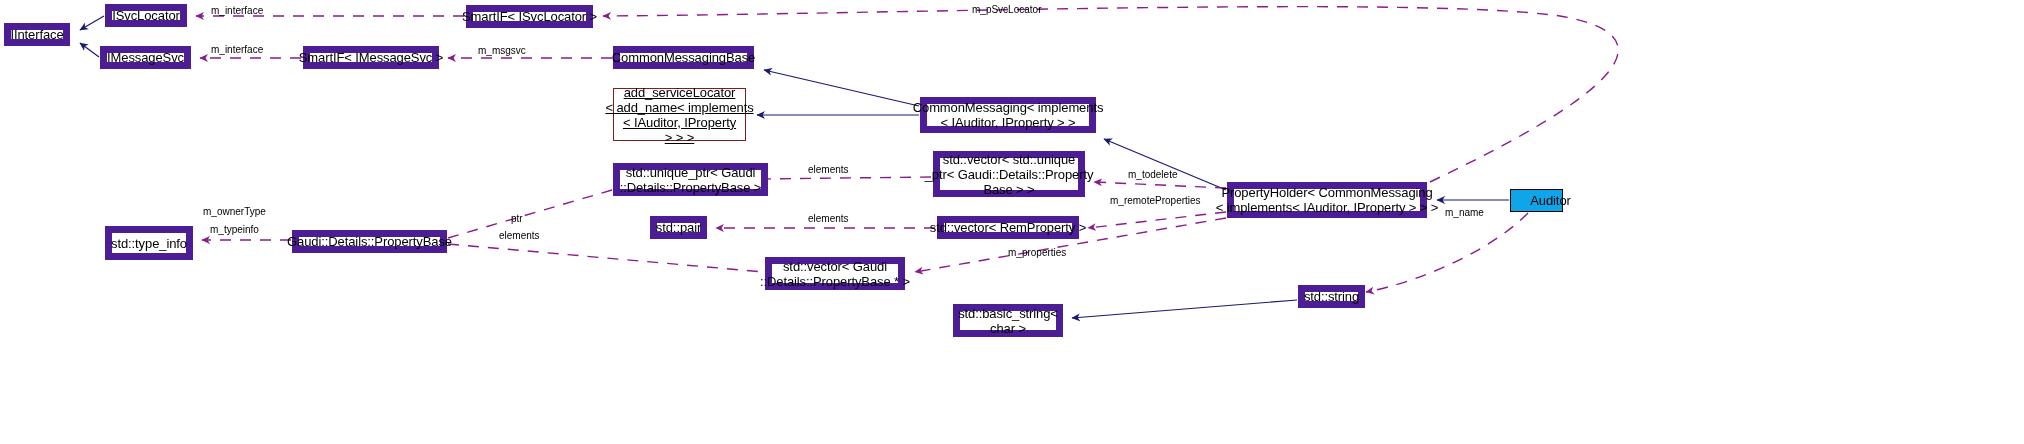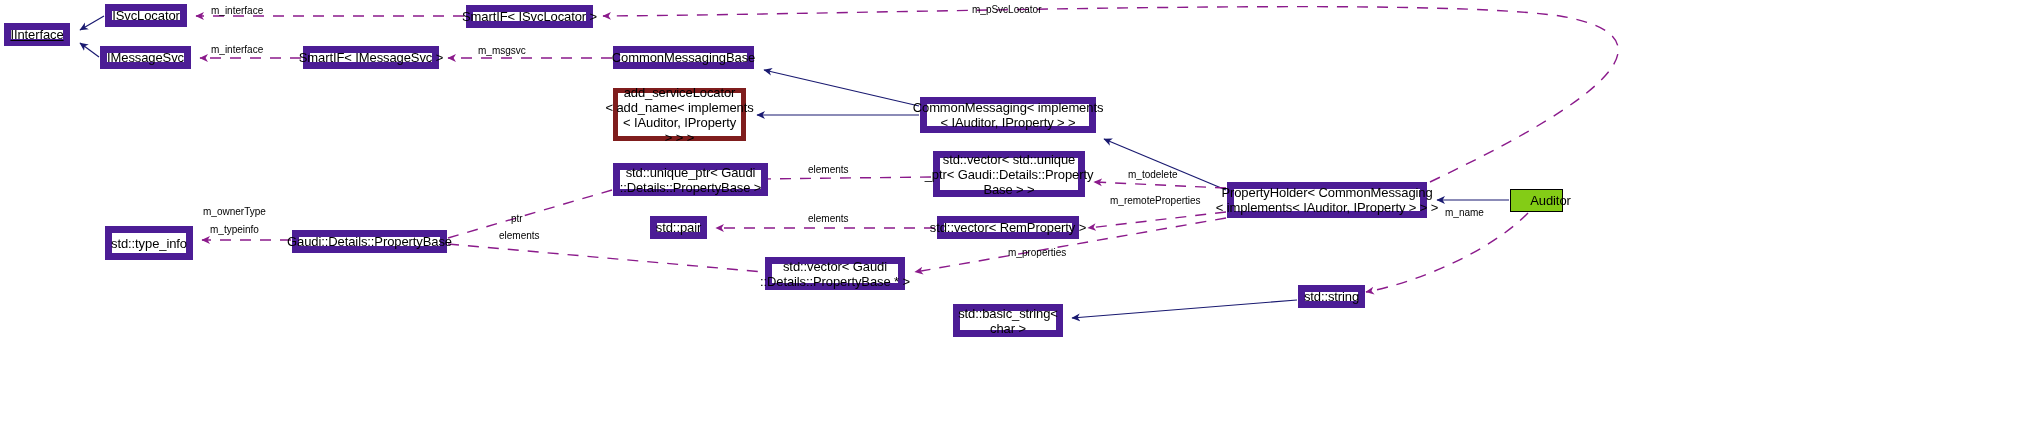--- a/index.html
+++ b/index.html
@@ -33,24 +33,25 @@
     line-height: 15px;
     text-align: center;
     display: flex;
     flex-direction: column;
     align-items: center;
     justify-content: center;
     white-space: pre;
     letter-spacing: -0.1px;
   }
   .node.tmpl {
-    border: 5px solid #7f1d1d;
+    border: 1px solid #7f1d1d;
+    text-decoration: underline;
   }
   .node.focus {
-    background: #84cc16;
+    background: #0ea5e9;
     border: 1px solid #000000;
     padding-left: 28px;
   }
   .edge-label {
     position: absolute;
     font-size: 10px;
     line-height: 14px;
     color: #000000;
     white-space: pre;
     text-align: center;
@@ -147,21 +148,21 @@
     <g>
       <path d="M1226,218 L915,272" stroke="#8b1a8b" stroke-width="1.4" fill="none" stroke-dasharray="11,9" marker-end="url(#arrowPurple)"></path>
     </g>
 
     <g>
       <path d="M1528,213 C1492,250 1420,282 1366,292" stroke="#8b1a8b" stroke-width="1.4" fill="none" stroke-dasharray="11,9" marker-end="url(#arrowPurple)"></path>
     </g>
   </svg>
 
   <div id="nodes">
-      <div class="node" style="left: 4px; top: 23px; width: 66px; height: 23px; text-decoration: underline;">IInterface</div>
+      <div class="node" style="left: 4px; top: 23px; width: 66px; height: 23px;">IInterface</div>
       <div class="node" style="left: 105px; top: 4px; width: 82px; height: 23px;">ISvcLocator</div>
       <div class="node" style="left: 100px; top: 46px; width: 91px; height: 23px;">IMessageSvc</div>
       <div class="node" style="left: 466px; top: 5px; width: 127px; height: 23px;">SmartIF&lt; ISvcLocator &gt;</div>
       <div class="node" style="left: 303px; top: 46px; width: 136px; height: 23px;">SmartIF&lt; IMessageSvc &gt;</div>
       <div class="node" style="left: 613px; top: 46px; width: 141px; height: 23px;">CommonMessagingBase</div>
       <div class="node tmpl" style="left: 613px; top: 88px; width: 133px; height: 53px;">add_serviceLocator
 &lt; add_name&lt; implements
 &lt; IAuditor, IProperty
 &gt; &gt; &gt;</div>
       <div class="node" style="left: 920px; top: 97px; width: 176px; height: 36px;">CommonMessaging&lt; implements

